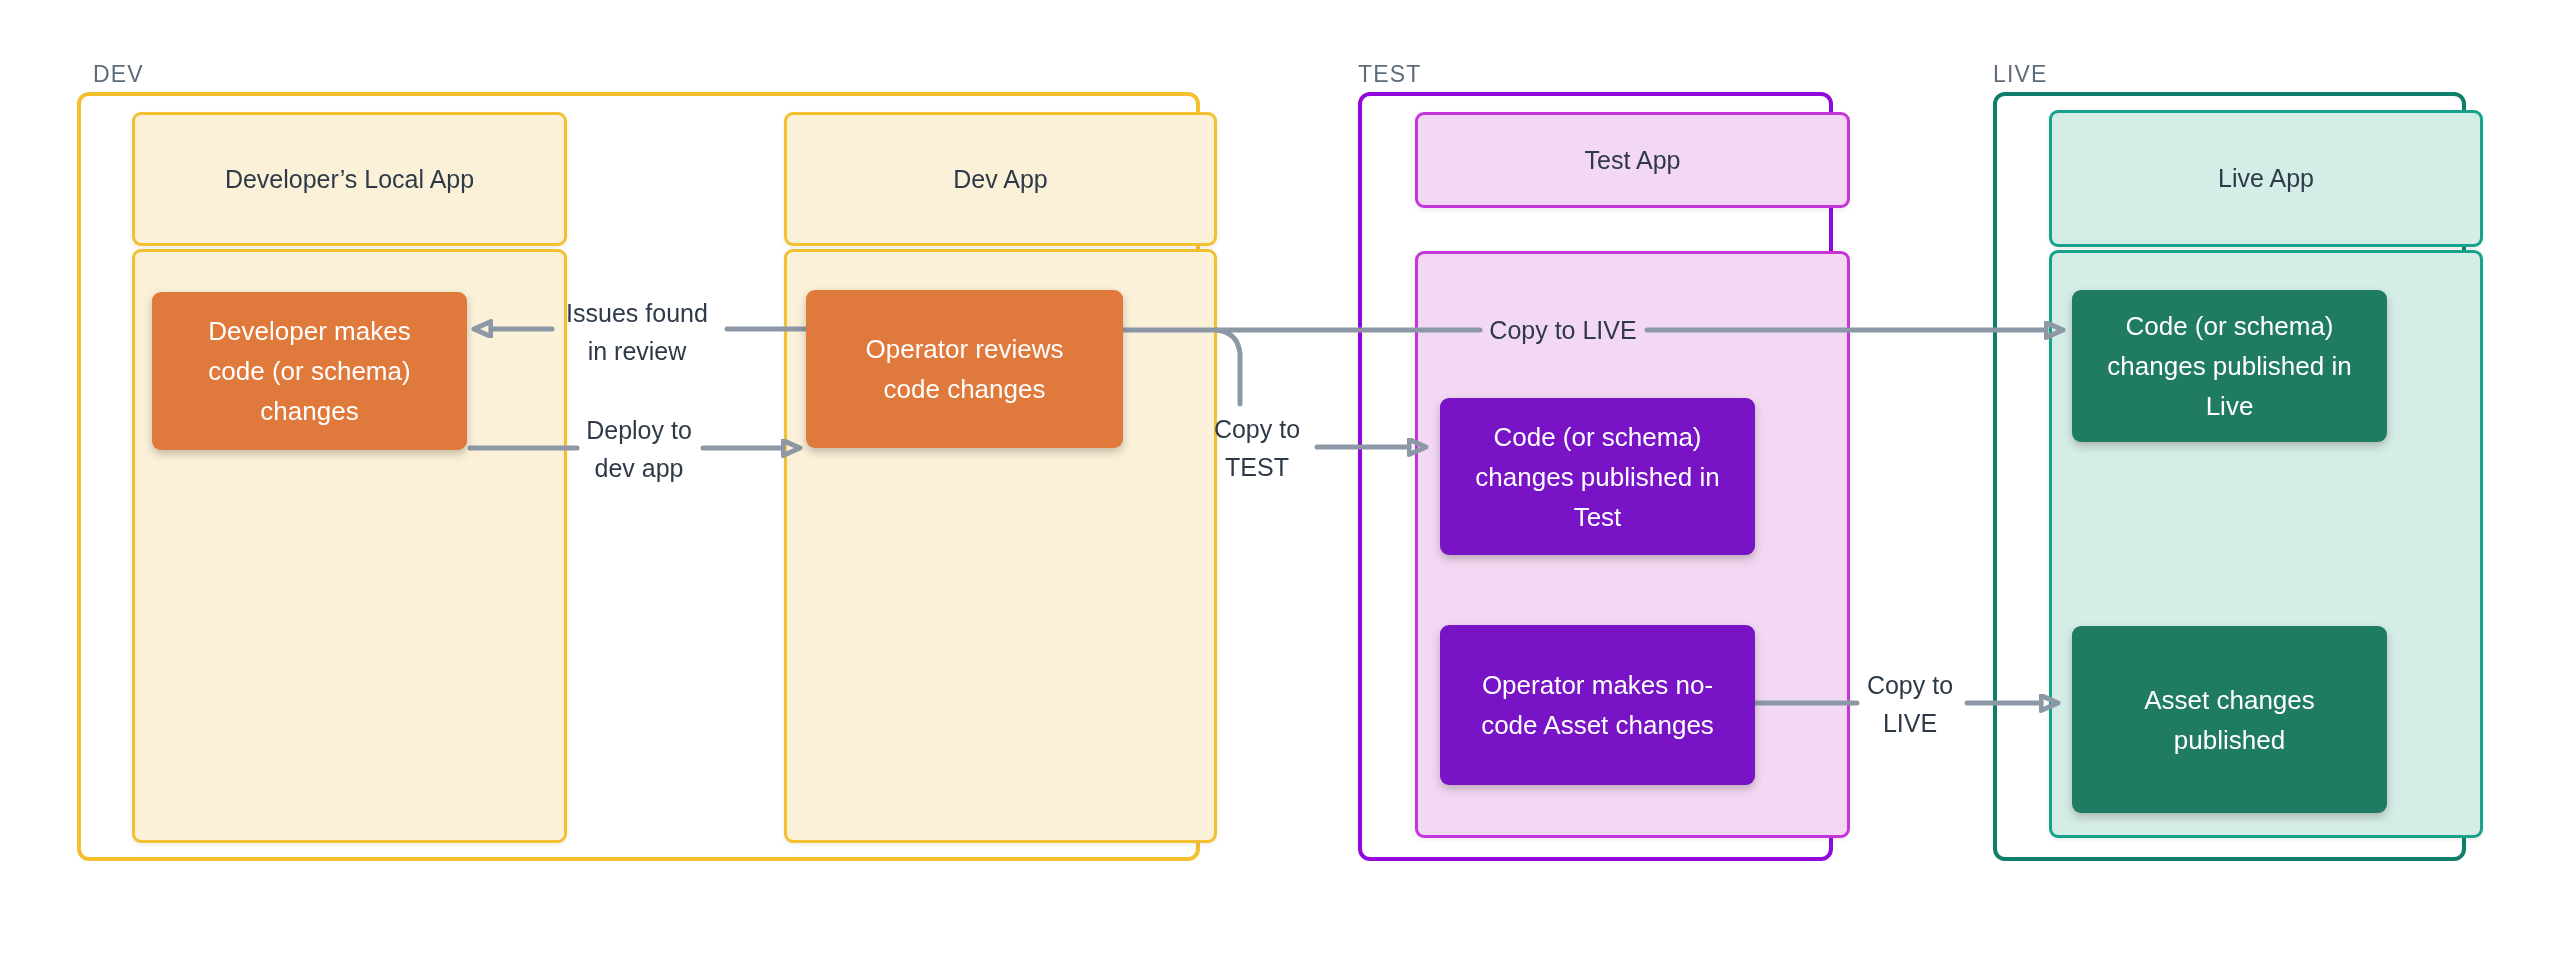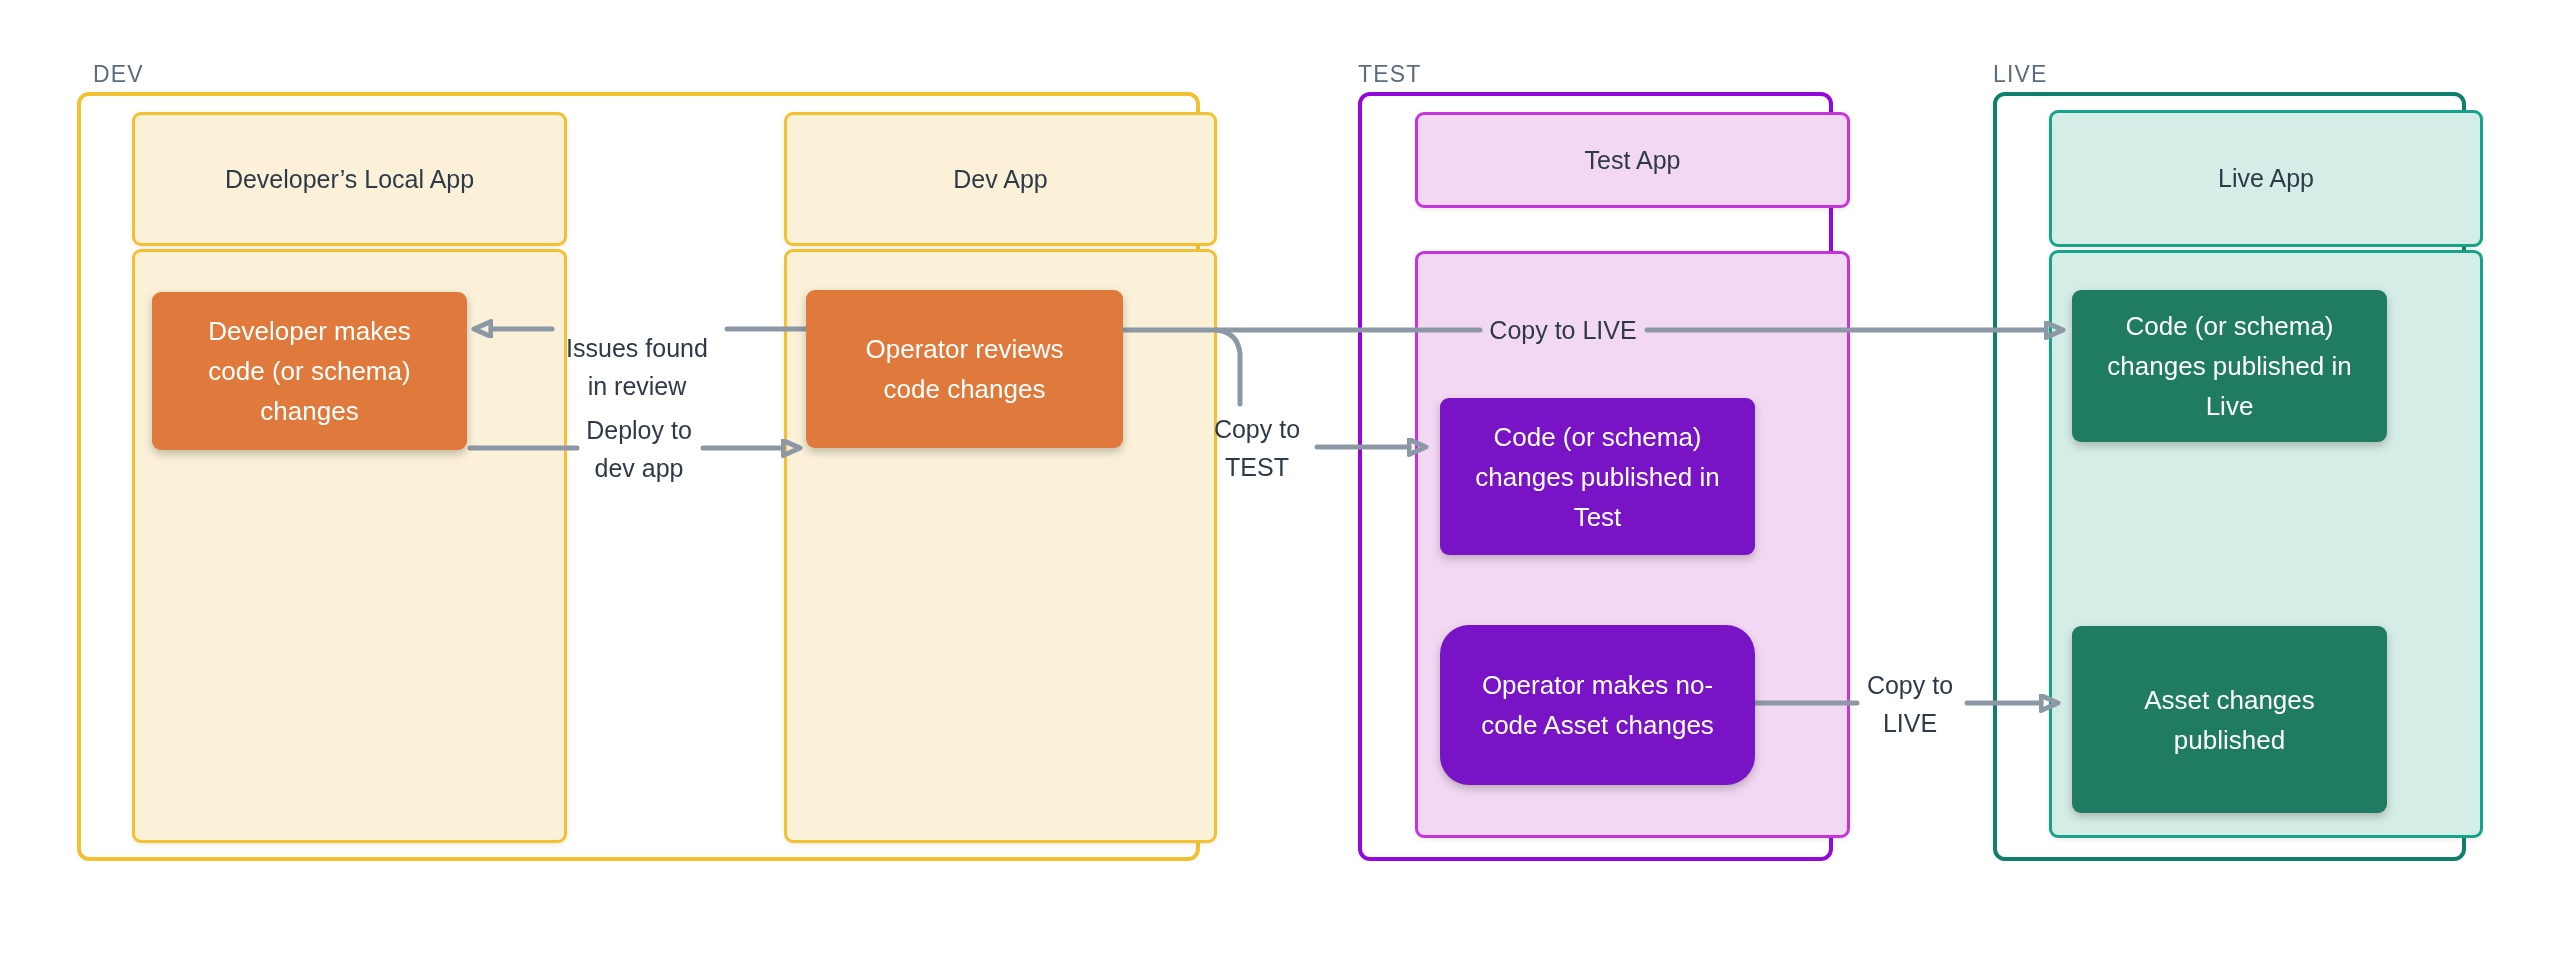--- a/index.html
+++ b/index.html
@@ -52,31 +52,31 @@
     white-space: pre-line;
     box-shadow: 0 4px 9px rgba(70, 60, 50, 0.30);
   }
   .node-orange { background: #e0793c; }
   .node-purple { background: #7813c6; }
   .node-teal   { background: #207b63; }
 
   #node-dev-changes      { left: 152px;  top: 292px; width: 315px; height: 158px; }
   #node-operator-reviews { left: 806px;  top: 290px; width: 317px; height: 158px; }
   #node-test-code        { left: 1440px; top: 398px; width: 315px; height: 157px; }
-  #node-test-asset       { left: 1440px; top: 625px; width: 315px; height: 160px; border-radius: 29px; }
+  #node-test-asset       { left: 1440px; top: 625px; width: 315px; height: 160px; }
   #node-live-code        { left: 2072px; top: 290px; width: 315px; height: 152px; }
   #node-live-asset       { left: 2072px; top: 626px; width: 315px; height: 187px; }
 
   
   .arrow-label {
     position: absolute;
     font-size: 25px; line-height: 38px; color: #2e3a48;
     text-align: center; white-space: pre-line;
   }
-  #lbl-issues      { left: 527px;  top: 294px; width: 220px; margin-top: 35px; }
+  #lbl-issues      { left: 527px;  top: 294px; width: 220px; }
   #lbl-deploy      { left: 529px;  top: 411px; width: 220px; }
   #lbl-copy-test   { left: 1157px; top: 410px; width: 200px; }
   #lbl-copy-live-1 { left: 1463px; top: 311px; width: 200px; }
   #lbl-copy-live-2 { left: 1810px; top: 666px; width: 200px; }
 
   svg.arrows { position: absolute; left: 0; top: 0; }
   svg.arrows path { stroke: #8c98a6; stroke-width: 5px; fill: none; stroke-linecap: round; }
 </style>
 </head>
 <body>

